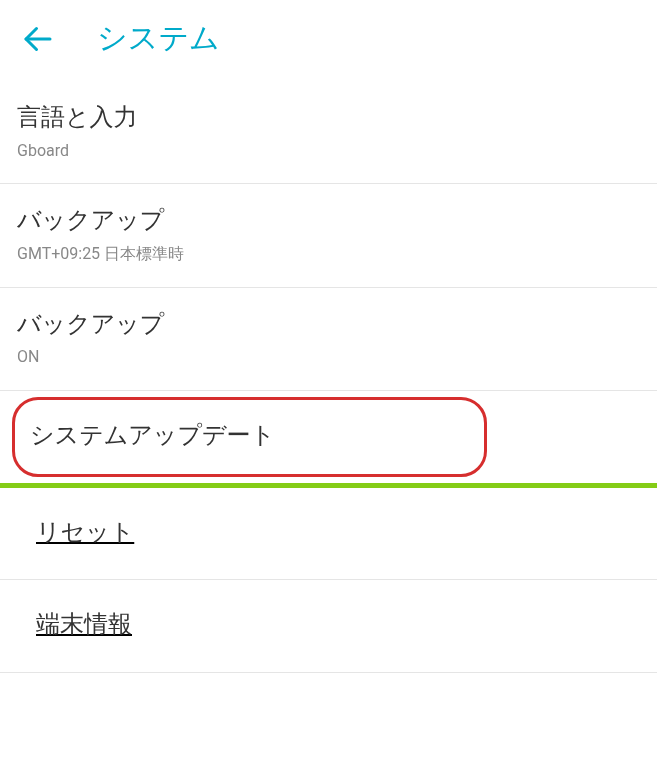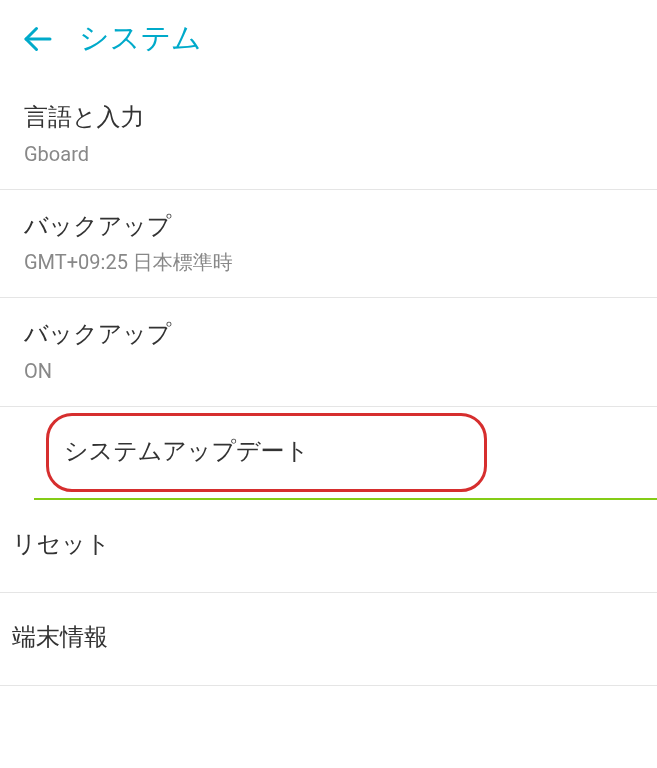--- a/index.html
+++ b/index.html
@@ -11,21 +11,21 @@
       font-family: -apple-system, BlinkMacSystemFont, "Segoe UI", Roboto, "Helvetica Neue", Arial, sans-serif;
       background: #ffffff;
       width: 657px;
       height: 768px;
       overflow: hidden;
     }
     .header {
       display: flex;
       align-items: center;
       padding: 18px 20px 22px 20px;
-      gap: 23px;
+      gap: 41px;
     }
     .back-arrow {
       color: #00aaca;
       font-size: 32px;
       cursor: pointer;
       display: flex;
       align-items: center;
     }
     .back-arrow svg {
       width: 36px;
@@ -34,45 +34,45 @@
     .page-title {
       color: #00aaca;
       font-size: 30px;
       font-weight: 500;
     }
     .settings-list {
       display: flex;
       flex-direction: column;
     }
     .list-item {
-      padding: 20px 24px 22px 24px;
+      padding: 20px 24px 22px 17px;
       border-bottom: 1px solid #e5e5e5;
       cursor: pointer;
     }
     .list-item.single-line {
-      padding: 28px 24px 30px 12px;
+      padding: 28px 24px 30px 36px;
+      text-decoration: underline;
     }
     .list-item-title {
       color: #333333;
       font-size: 24px;
       font-weight: 500;
       line-height: 1.4;
     }
     .list-item-subtitle {
       color: #888888;
-      font-size: 20px;
+      font-size: 16px;
       font-weight: 400;
       margin-top: 6px;
       line-height: 1.3;
     }
     .highlight-wrapper {
       position: relative;
       padding: 0;
-      border-bottom: 2px solid #84cc16;
-      margin-left: 34px;
+      border-bottom: 5px solid #84cc16;
     }
     .highlight-box {
       position: absolute;
       top: 6px;
       left: 12px;
       right: 170px;
       bottom: 6px;
       border: 3px solid #d62e2e;
       border-radius: 26px;
       pointer-events: none;

